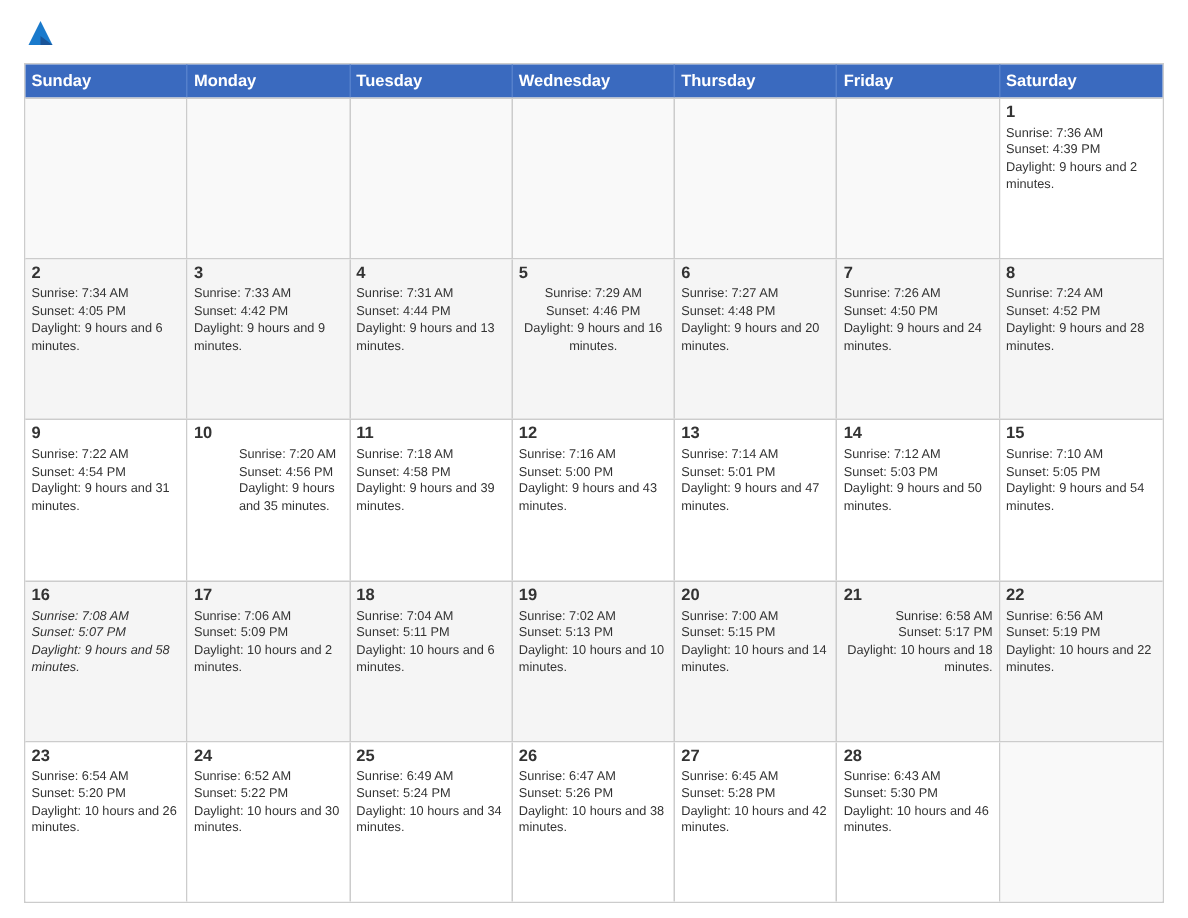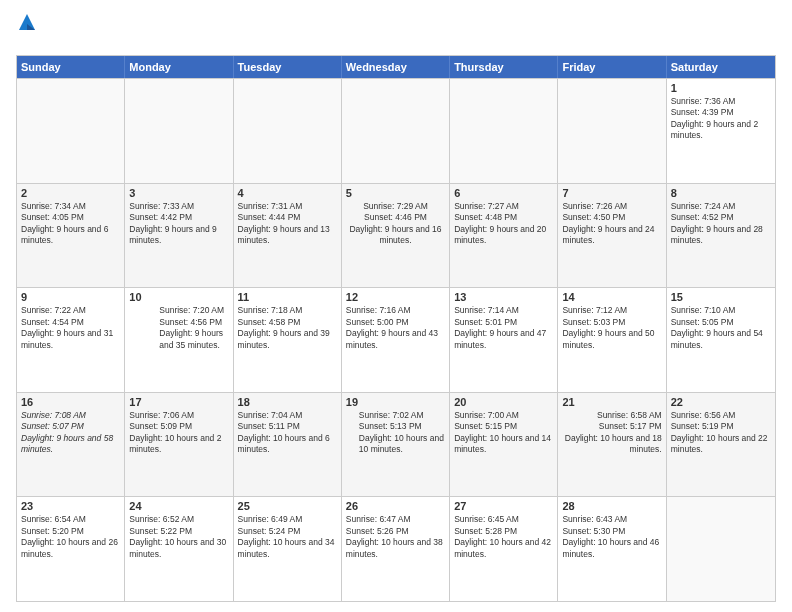--- a/index.html
+++ b/index.html
@@ -9,21 +9,20 @@
       width: 792px;
       height: 612px;
       overflow: hidden;
     }
     .page {
       width: 792px;
       height: 612px;
       padding: 12px 16px 10px 16px;
       display: flex;
       flex-direction: column;
-      gap: 13px;
     }
     .header {
       display: flex;
       justify-content: space-between;
       align-items: flex-start;
       margin-bottom: 8px;
     }
     .logo {
       display: flex;
       align-items: center;
@@ -253,21 +252,21 @@
 Daylight: 10 hours and 2 minutes.</div>
           </div>
           <div class="cal-cell alt-row">
             <span class="day-num">18</span>
             <div class="day-info" style="white-space: pre-line;">Sunrise: 7:04 AM
 Sunset: 5:11 PM
 Daylight: 10 hours and 6 minutes.</div>
           </div>
           <div class="cal-cell alt-row">
             <span class="day-num">19</span>
-            <div class="day-info" style="white-space: pre-line; margin-left: 13px;">Sunrise: 7:02 AM
+            <div class="day-info" style="white-space: pre-line;">Sunrise: 7:02 AM
 Sunset: 5:13 PM
 Daylight: 10 hours and 10 minutes.</div>
           </div>
           <div class="cal-cell alt-row">
             <span class="day-num">20</span>
             <div class="day-info" style="white-space: pre-line;">Sunrise: 7:00 AM
 Sunset: 5:15 PM
 Daylight: 10 hours and 14 minutes.</div>
           </div>
           <div class="cal-cell alt-row">

